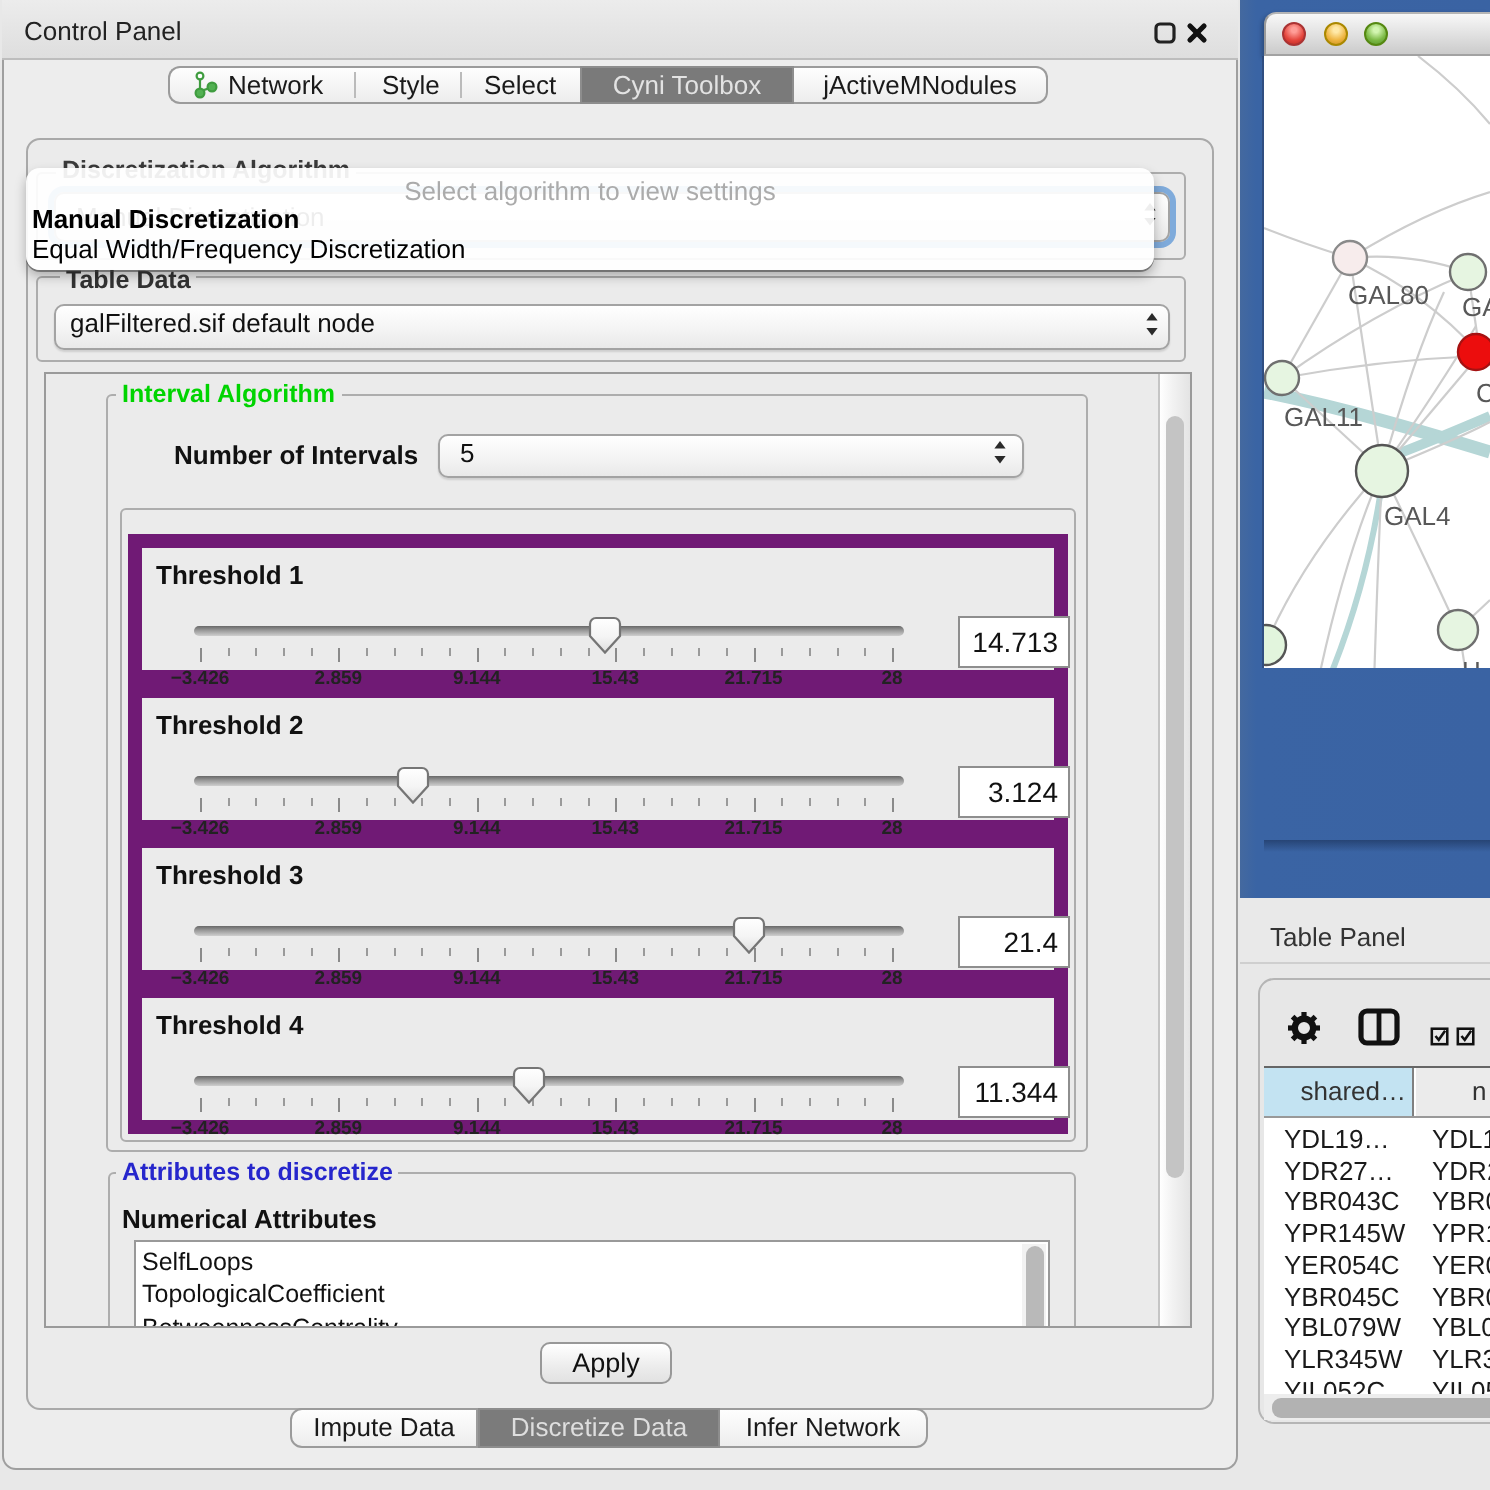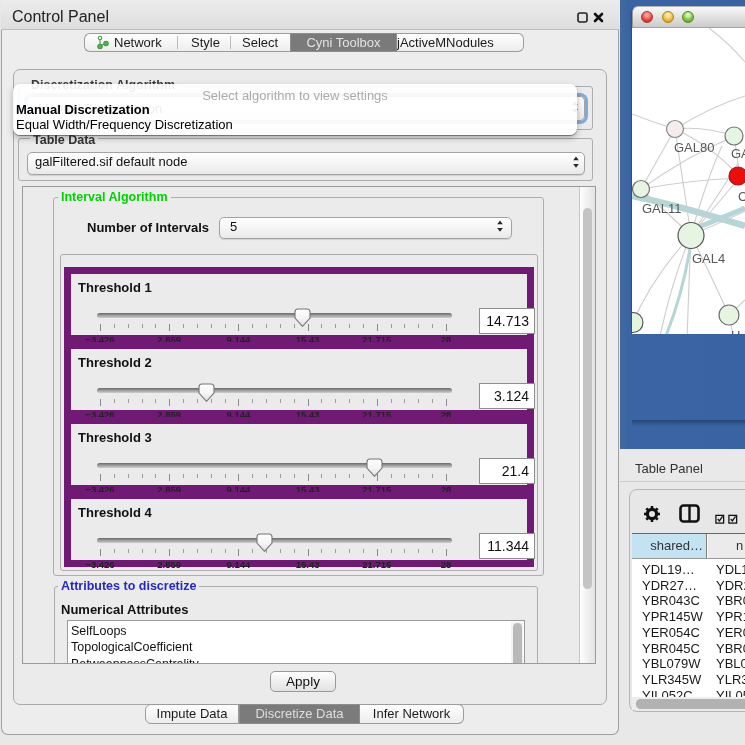--- a/index.html
+++ b/index.html
@@ -147,21 +147,21 @@
     <div><span class="c1">YIL052C</span><span class="c2">YIL053C</span></div>
   </div>
 </div>
 <div class="abs" style="left:632px;top:697px;width:113px;height:13px;background:#ededed">
   <div class="abs" style="left:4px;top:2px;width:130px;height:9.5px;background:#b2b2b2;border-radius:4.5px"></div>
 </div>
 
 <div class="abs" style="left:1px;top:0;width:618px;height:735px;background:#ededed;border:1px solid #9f9f9f;border-top:none;border-radius:0 0 7px 7px"></div>
 
 <div class="abs" style="left:1px;top:0;width:618px;height:30px;background:linear-gradient(#ececec,#dedede);border-bottom:1px solid #bdbdbd"></div>
-<div class="abs" style="left:12px;top:8px;font-size:16px;color:#222">Control Panel</div>
+<div class="abs" style="left:12px;top:8px;font-size:13px;color:#222">Control Panel</div>
 <div class="abs" style="left:577px;top:9px"><svg width="11" height="11" viewBox="0 0 11 11">
       <rect x="1" y="1" width="9" height="9" rx="2" fill="none" stroke="#222" stroke-width="1.6"></rect>
     </svg></div>
 <div class="abs" style="left:593px;top:9px"><svg width="11" height="11" viewBox="0 0 11 11">
       <g stroke="#111" stroke-width="2.6" stroke-linecap="round">
         <line x1="2" y1="2" x2="9" y2="9"></line>
         <line x1="9" y1="2" x2="2" y2="9"></line>
       </g>
     </svg></div>
 
@@ -174,21 +174,21 @@
         <line x1="4.5" y1="10.5" x2="9.5" y2="8.8"></line>
         <circle cx="4" cy="3" r="1.7" fill="#fff"></circle>
         <circle cx="4" cy="11.5" r="2.2" fill="#52b152"></circle>
         <circle cx="10" cy="8.5" r="2.2" fill="#52b152"></circle>
       </g>
     </svg></div>
 <div class="abs" style="left:114px;top:35px;font-size:13px;color:#1a1a1a">Network</div>
 <div class="abs" style="left:191px;top:35px;font-size:13px;color:#1a1a1a">Style</div>
 <div class="abs" style="left:242px;top:35px;font-size:13px;color:#1a1a1a">Select</div>
 <div class="abs" style="left:290px;top:33px;width:107px;height:19px;background:#7a7a7a;border:1px solid #8d8d8d;font-size:13px;color:#e3e3e3;text-align:center;line-height:17px">Cyni Toolbox</div>
-<div class="abs" style="left:397px;top:33px;width:127px;height:19px;background:linear-gradient(#fefefe,#ededed);border:1px solid #9b9b9b;border-left:none;border-radius:0 6px 6px 0;font-size:13px;color:#1a1a1a;text-align:left;line-height:17px">jActiveMNodules</div>
+<div class="abs" style="left:397px;top:33px;width:127px;height:19px;background:linear-gradient(#fefefe,#ededed);border:1px solid #9b9b9b;border-left:none;border-radius:0 6px 6px 0;font-size:13px;color:#1a1a1a;text-align:center;line-height:17px">jActiveMNodules</div>
 
 <div class="abs" style="left:13px;top:69px;width:594px;height:636px;background:#ebebeb;border:1px solid #a9a9a9;border-radius:7px"></div>
 
 <div class="abs grp" style="left:18px;top:86px;width:575px;height:44px"></div>
 <div class="grplabel" style="left:28px;top:79px;color:#3a3a3a">Discretization Algorithm</div>
 <div class="abs combo" style="left:27px;top:96px;width:558px;height:25px;box-shadow:0 0 0 3px rgba(100,155,215,.8)"></div>
 <div class="abs" style="left:38px;top:101px;font-size:13px;color:#222">Manual Discretization</div>
 <div class="abs" style="left:571px;top:100px"><svg width="8" height="15" viewBox="0 0 8 15">
       <path d="M4,1.5 L6.8,5.2 H1.2 z" fill="#2a2a2a"></path>
       <path d="M1.2,9 H6.8 L4,12.7 z" fill="#2a2a2a"></path>

